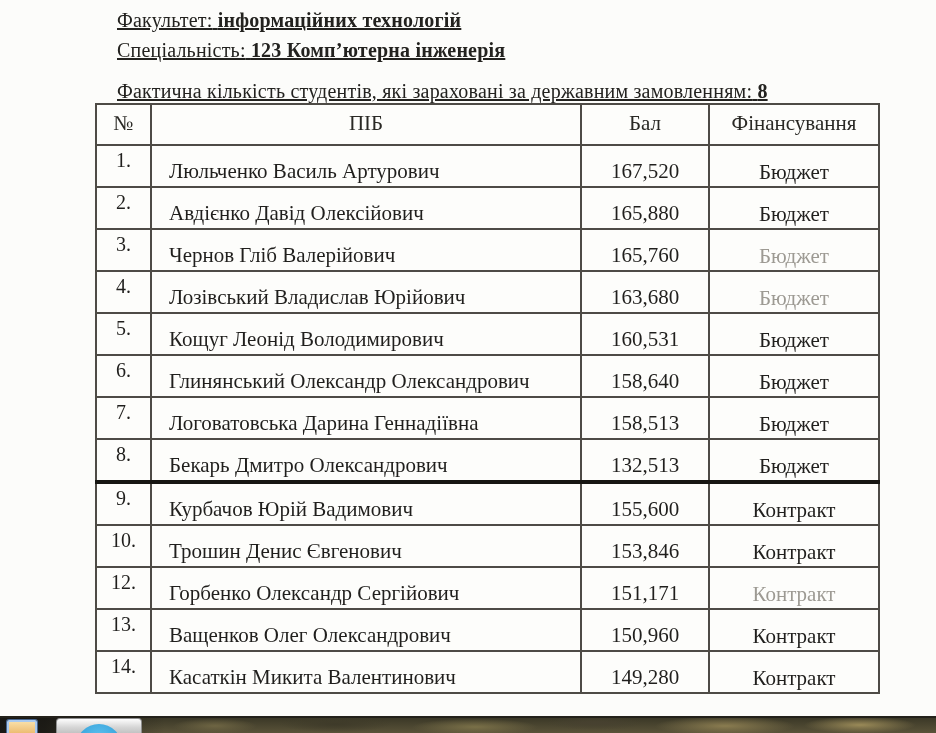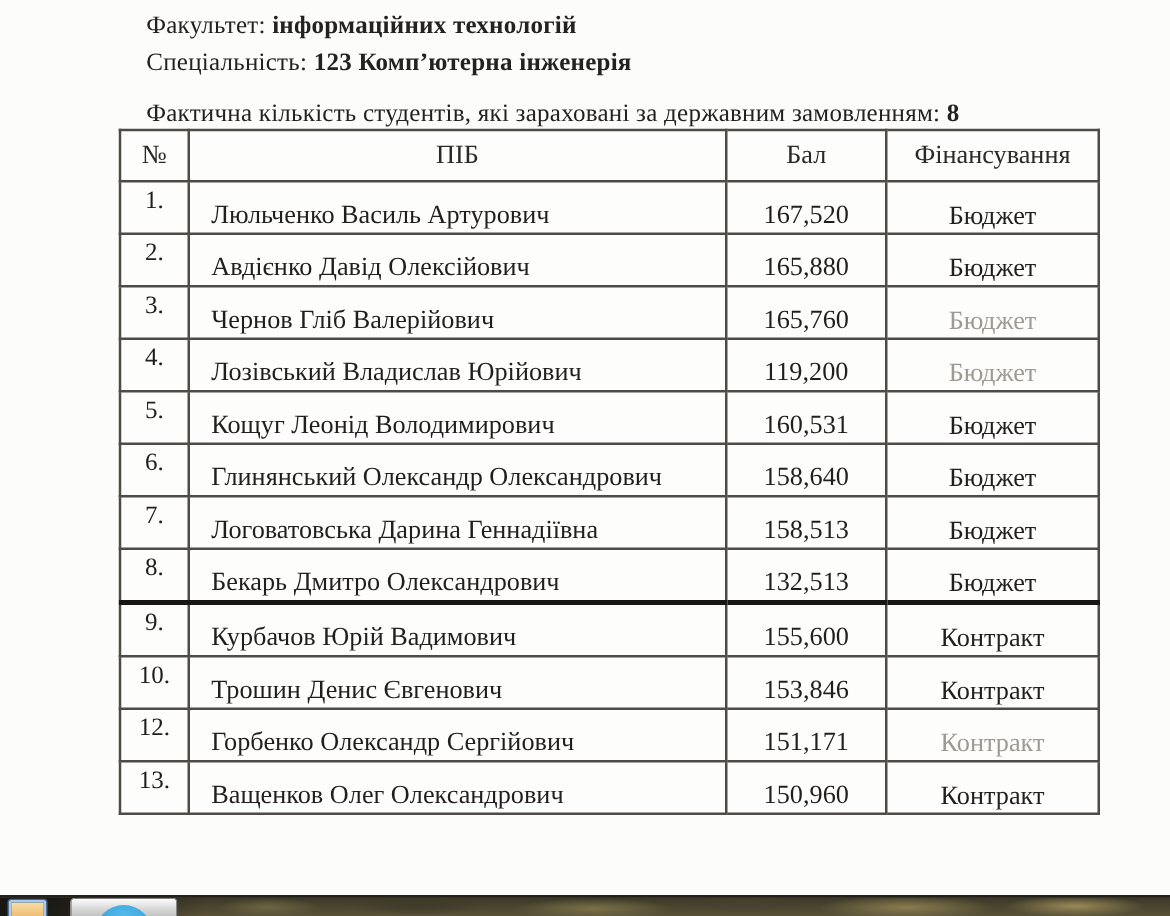--- a/index.html
+++ b/index.html
@@ -13,20 +13,21 @@
   }
 
   
   .doc-line {
     position: absolute;
     left: 117px;
     font-size: 20px;
     letter-spacing: 0.2px;
     white-space: nowrap;
     color: #23221f;
+    text-decoration: underline;
   }
   .doc-line b { font-weight: 700; }
   .line-faculty   { top: -11px; }   
   .line-specialty { top: 19px; }
   .line-count     { top: 66px; margin-top: 14px; }
 
   
   table.students {
     position: absolute;
     left: 95px; top: 103px;
@@ -167,21 +168,21 @@
   </tr>
       <tr>
     <td class="c-num">3.</td>
     <td class="c-name">Чернов Гліб Валерійович</td>
     <td class="c-score">165,760</td>
     <td class="c-fund faded">Бюджет</td>
   </tr>
       <tr>
     <td class="c-num">4.</td>
     <td class="c-name">Лозівський Владислав Юрійович</td>
-    <td class="c-score">119,200</td>
+    <td class="c-score">163,680</td>
     <td class="c-fund faded">Бюджет</td>
   </tr>
       <tr>
     <td class="c-num">5.</td>
     <td class="c-name">Кощуг Леонід Володимирович</td>
     <td class="c-score">160,531</td>
     <td class="c-fund">Бюджет</td>
   </tr>
       <tr>
     <td class="c-num">6.</td>
@@ -216,20 +217,26 @@
       <tr>
     <td class="c-num">12.</td>
     <td class="c-name">Горбенко Олександр Сергійович</td>
     <td class="c-score">151,171</td>
     <td class="c-fund faded">Контракт</td>
   </tr>
       <tr>
     <td class="c-num">13.</td>
     <td class="c-name">Ващенков Олег Олександрович</td>
     <td class="c-score">150,960</td>
+    <td class="c-fund">Контракт</td>
+  </tr>
+      <tr>
+    <td class="c-num">14.</td>
+    <td class="c-name">Касаткін Микита Валентинович</td>
+    <td class="c-score">149,280</td>
     <td class="c-fund">Контракт</td>
   </tr>
     </tbody>
 </table>
 
 <div class="taskbar">
   <div class="win-icon"></div>
   <div class="app-btn">
     <div class="app-circle"></div>
   </div>

